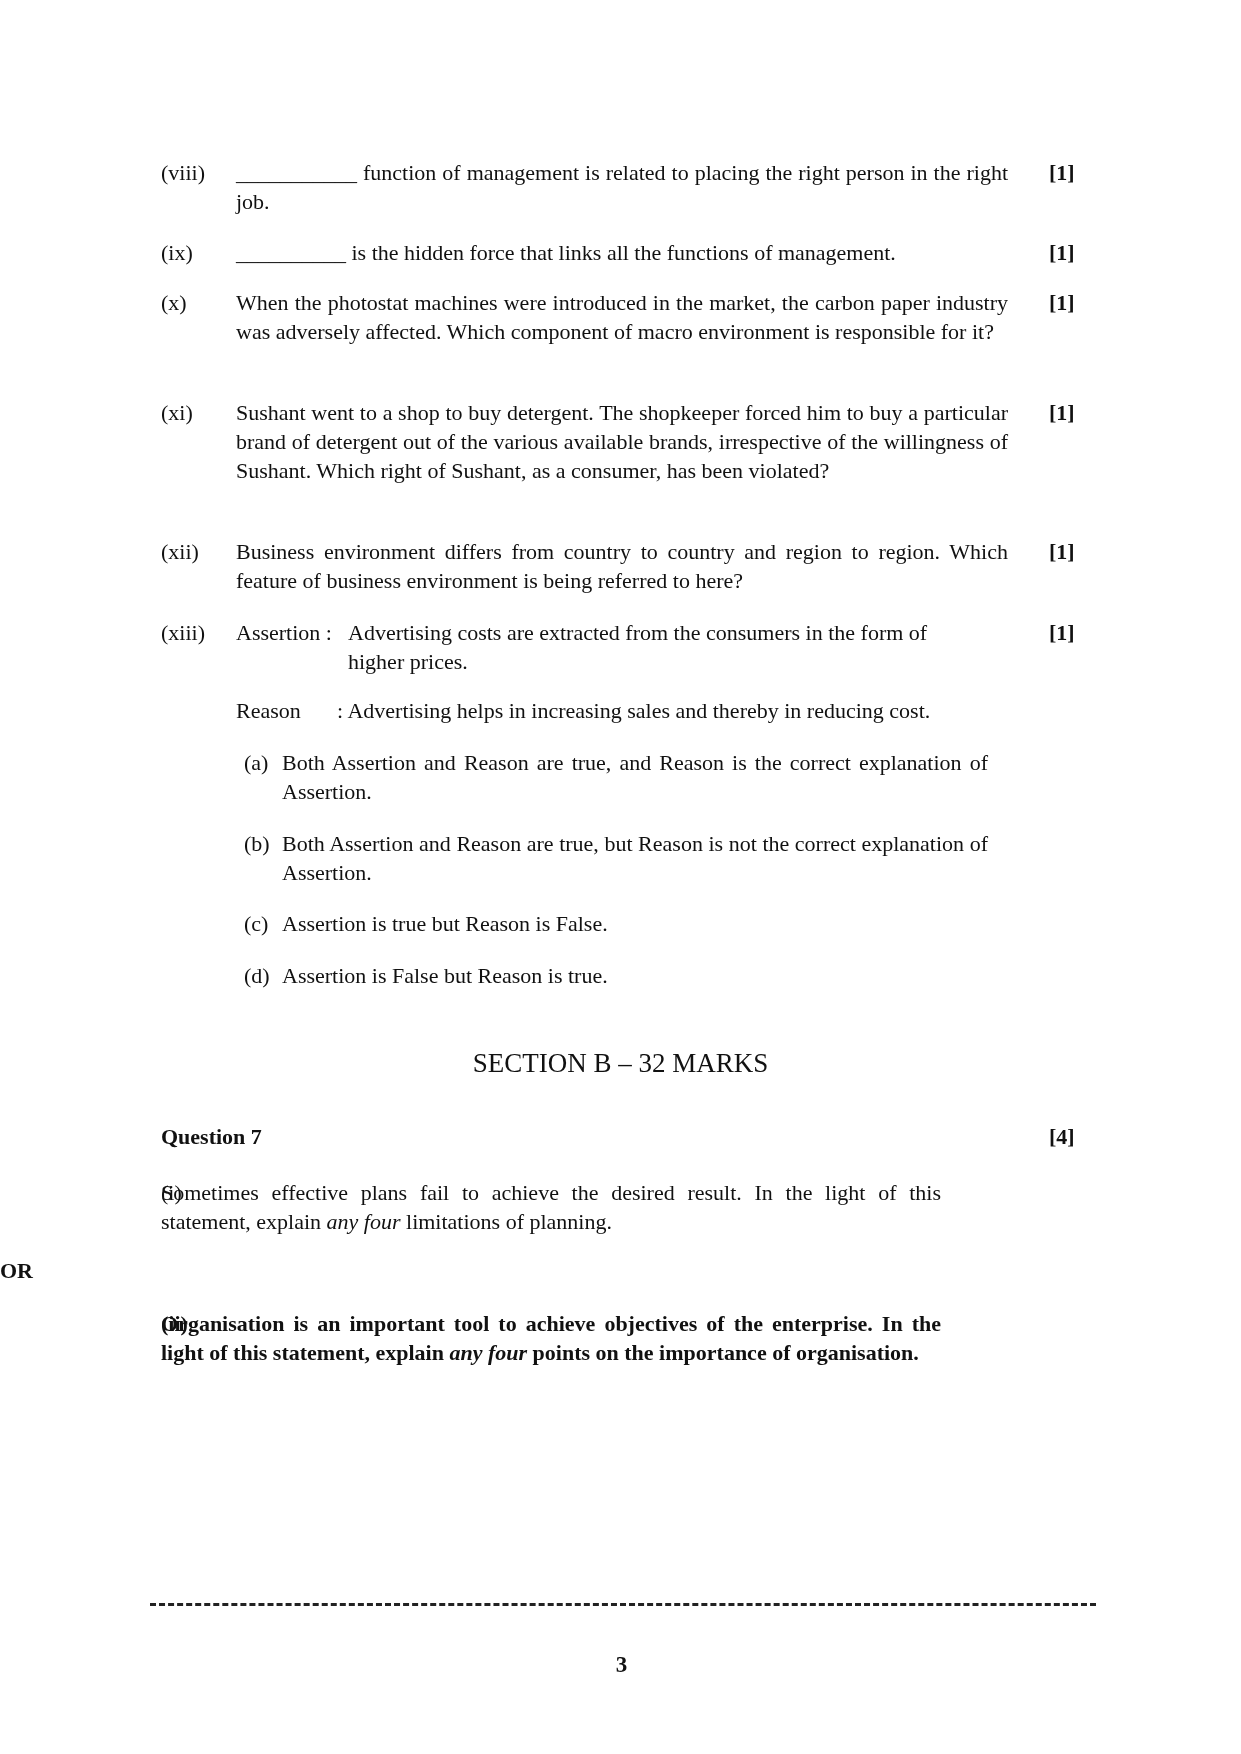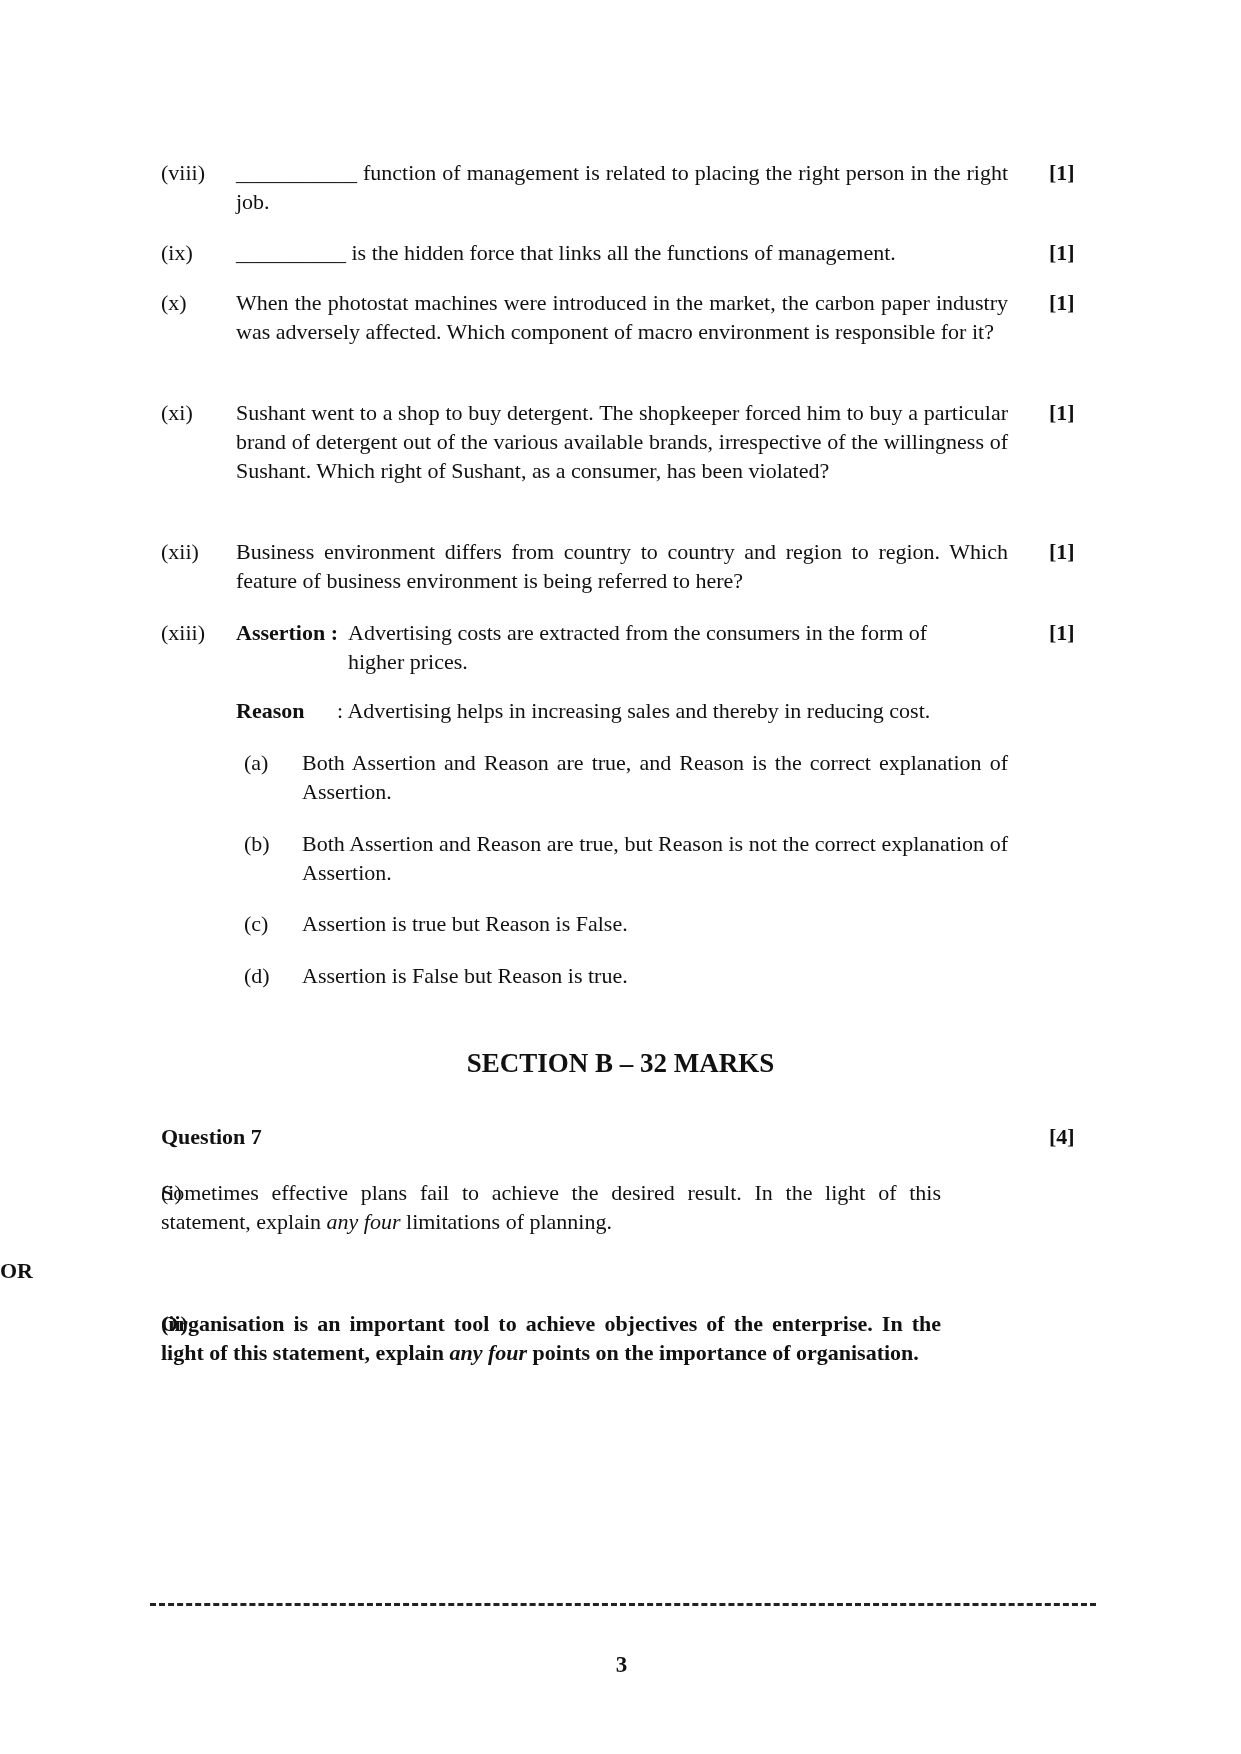--- a/index.html
+++ b/index.html
@@ -10,30 +10,30 @@
     font-size: 22px;
   }
   .page { position: absolute; left: 0; top: 0; width: 1052px; height: 1754px; }
   .q { position: absolute; left: 161px; width: 930px; line-height: 29px; }
   .q .num { position: absolute; left: 0; top: 0; }
   .q .body { margin-left: 75px; width: 772px; text-align: justify; }
   .q .marks { position: absolute; left: 888px; top: 0; font-weight: bold; }
 
   .ar { position: absolute; left: 236px; width: 780px; line-height: 29px; }
   .ar-row { position: relative; }
-  .ar-label { display: inline-block; font-weight: bold; }
+  .ar-label { display: inline-block; }
   .ar-text-a { position: absolute; left: 112px; top: 0; }
   .ar-cont { margin-left: 112px; }
   .reason-colon { position: absolute; left: 101px; top: 0; }
 
   .opt { position: absolute; left: 244px; width: 770px; line-height: 29px; }
   .opt .olab { position: absolute; left: 0; top: 0; }
-  .opt .otext { margin-left: 58px; width: 706px; text-align: justify; }
+  .opt .otext { margin-left: 38px; width: 706px; text-align: justify; }
 
-  .section-title { position: absolute; left: 0; width: 1241px; top: 1046px; text-align: center; font-weight: bold; font-size: 27px; line-height: 34px; }
+  .section-title { position: absolute; left: 0; width: 1241px; top: 1046px; text-align: center; font-weight: normal; font-size: 27px; line-height: 34px; }
   .q2-head { position: absolute; left: 161px; top: 1122px; font-weight: bold; font-size: 22px; line-height: 29px; }
   .q2-marks { position: absolute; left: 1049px; top: 1122px; font-weight: bold; line-height: 29px; }
   .q2 { position: absolute; left: 161px; width: 860px; line-height: 29px; }
   .q2 .num { position: absolute; left: 0; top: 0; }
   .q2 .body { width: 780px; text-align: justify; }
   .or { position: absolute; left: 0; width: 1241px; text-align: left; top: 1256px; font-weight: bold; line-height: 29px; }
 
   .dashes { position: absolute; left: 150px; top: 1603px; width: 946px; height: 0; border-top: 3px dashed #222; }
   .footer-title { position: absolute; right: 141px; top: 1618px; font-weight: bold; font-size: 23px; line-height: 29px; }
   .page-num { position: absolute; left: 0; width: 1241px; text-align: center; top: 1650px; font-weight: bold; font-size: 23px; line-height: 29px; }

